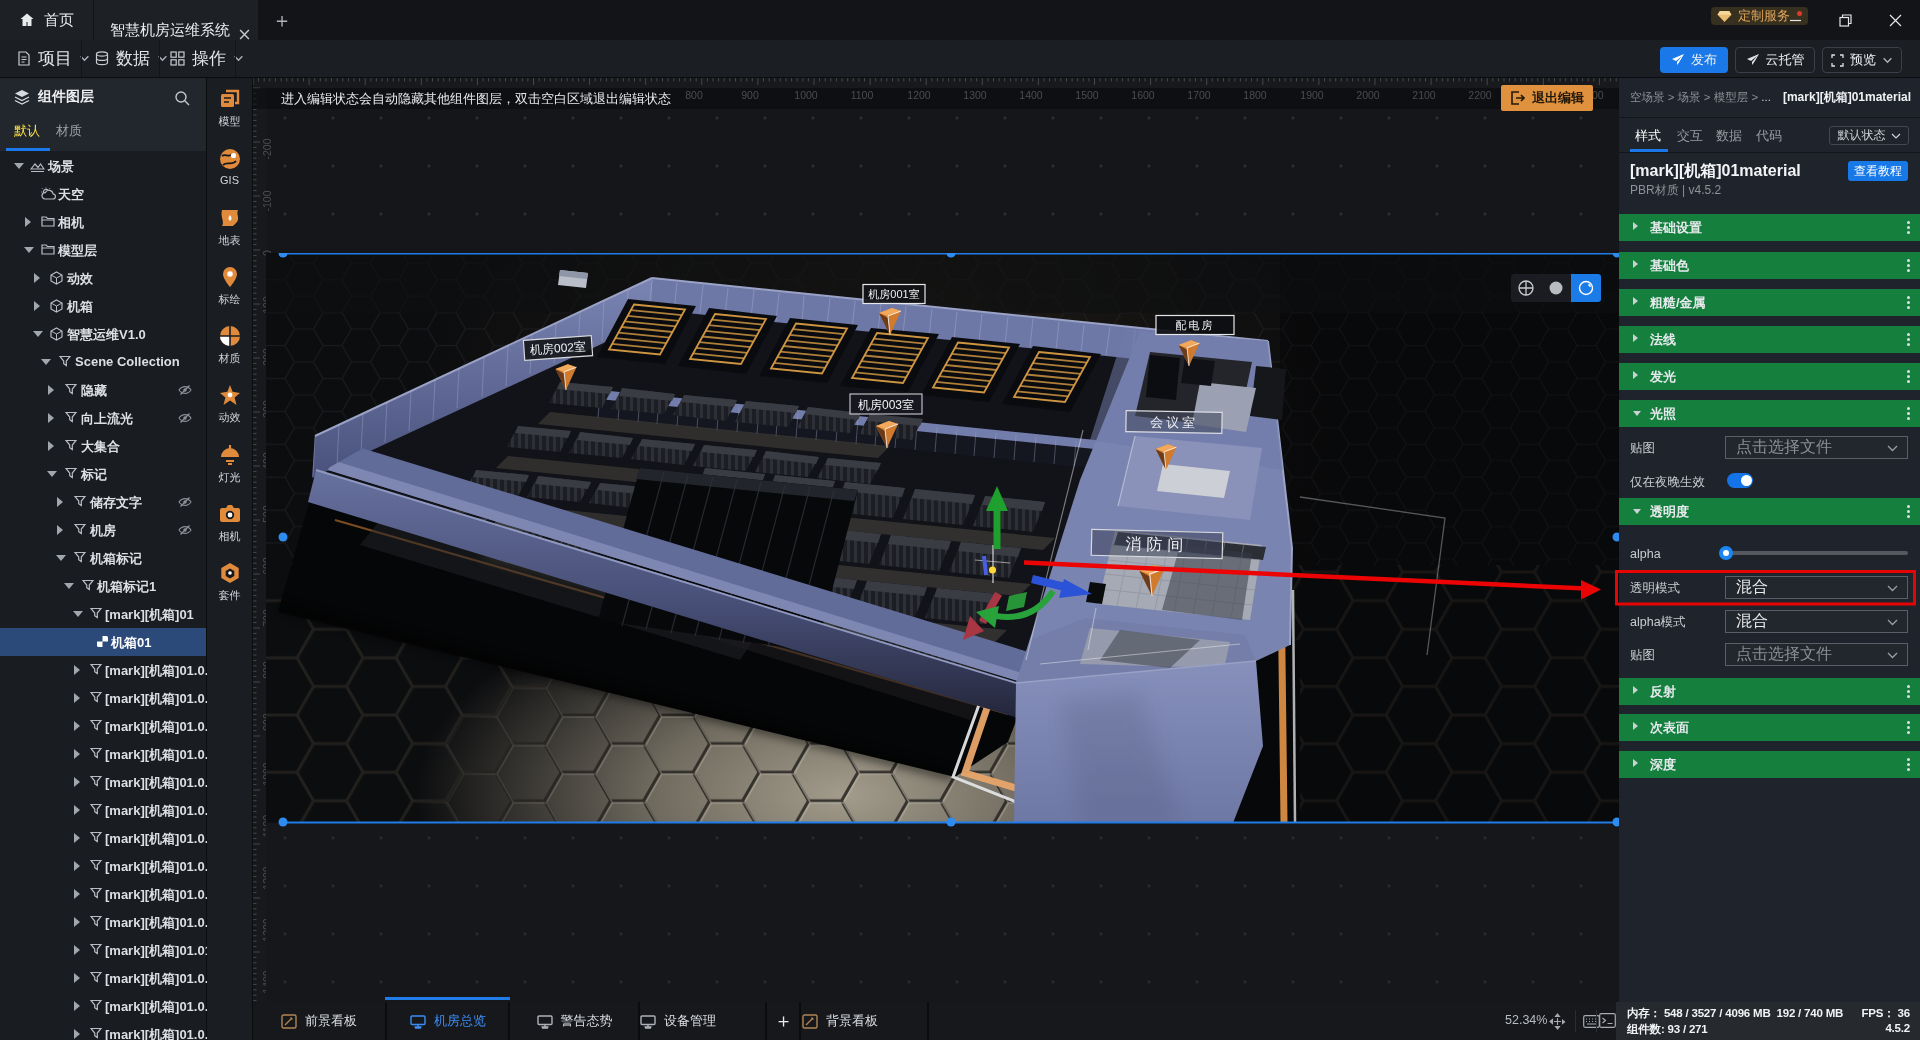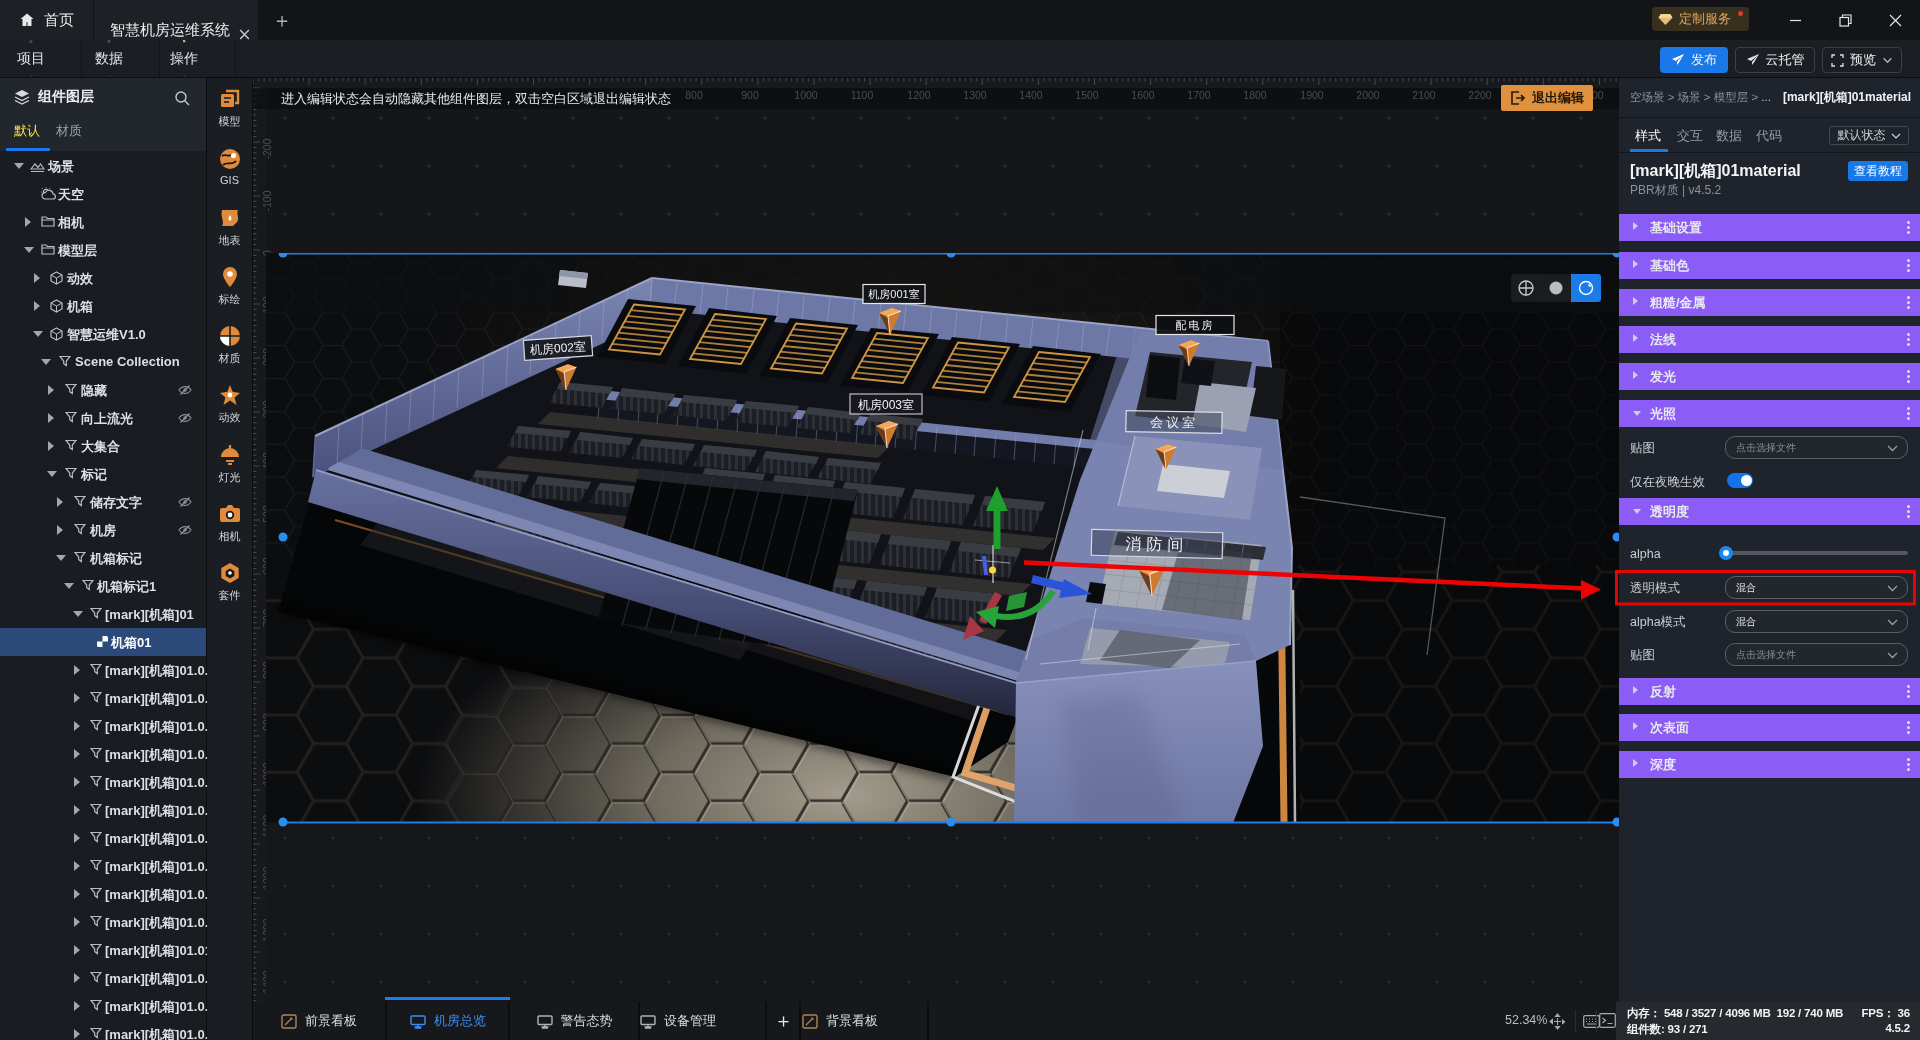--- a/index.html
+++ b/index.html
@@ -4,26 +4,26 @@
 <style>
 *{margin:0;padding:0;box-sizing:border-box;font-family:"Liberation Sans",sans-serif;}
 html,body{width:1920px;height:1040px;overflow:hidden;background:#0f1114;}
 #app{position:relative;width:1920px;height:1040px;overflow:hidden;background:#0f1114;color:#e2e4e8;}
 svg{display:block;}
 
 #topbar{position:absolute;left:0;top:0;width:1920px;height:40px;background:#121418;}
 #home{position:absolute;left:0;top:0;width:94px;height:40px;display:flex;align-items:center;justify-content:center;gap:9px;font-size:15px;color:#e8eaec;background:#1d2025;border-right:1px solid #101215;}
 #tab1{position:absolute;left:94px;top:0;width:164px;height:40px;background:#1d2025;display:flex;align-items:flex-end;font-size:15px;color:#eceef0;padding-left:16px;gap:9px;}
 #plus{position:absolute;left:262px;top:0;width:40px;height:40px;display:flex;align-items:center;justify-content:center;color:#aeb2b8;font-size:20px;}
-#custom{position:absolute;left:1652px;top:7px;width:97px;height:24px;background:#37301f;border-radius:4px;display:flex;align-items:center;padding-left:6px;gap:6px;font-size:13px;color:#dda45c;}
+#custom{position:absolute;left:1711px;top:7px;width:97px;height:18px;background:#37301f;border-radius:4px;display:flex;align-items:center;padding-left:6px;gap:6px;font-size:13px;color:#dda45c;}
 #custom .dot{position:absolute;right:6px;top:4px;width:5px;height:5px;border-radius:50%;background:#e03a2f;}
 .winbtn{position:absolute;top:0;width:46px;height:40px;display:flex;align-items:center;justify-content:center;color:#e4e6e8;}
 
 #menubar{position:absolute;left:0;top:40px;width:1920px;height:38px;background:#1b1e23;border-bottom:1px solid #0b0c0e;}
-.menuitem{position:absolute;top:0;height:37px;display:flex;align-items:center;gap:7px;font-size:14px;color:#e4e6ea;flex-direction:column;}
+.menuitem{position:absolute;top:0;height:37px;display:flex;align-items:center;gap:7px;font-size:17px;color:#e4e6ea;}
 .mdiv{position:absolute;top:0px;height:37px;width:1px;background:#121419;}
 .chev{width:11px;height:11px;}
 .topbtn{position:absolute;top:7px;height:26px;border-radius:4px;display:flex;align-items:center;justify-content:center;gap:6px;font-size:13px;color:#eef0f2;}
 .topbtn.ghost{background:#1b1e23;border:1px solid #3c4046;}
 
 #leftpanel{position:absolute;left:0;top:78px;width:207px;height:962px;background:#191c21;border-right:1px solid #0b0c0e;}
 #lp-head{position:absolute;left:0;top:0;width:206px;height:73px;background:#22262d;}
 #lp-title{position:absolute;left:14px;top:10px;display:flex;align-items:center;gap:8px;font-size:14px;font-weight:bold;color:#eceef0;}
 #lp-tabs{position:absolute;left:14px;top:44px;display:flex;gap:16px;font-size:13px;color:#9aa0a7;}
 #lp-tabs .on{color:#fde047;}
@@ -35,29 +35,29 @@
 .tarr.r{border-top:5px solid transparent;border-bottom:5px solid transparent;border-left:6px solid #a2a7ae;}
 .ticon{position:absolute;top:7px;}
 .tlabel{position:absolute;top:6px;}
 .teye{position:absolute;left:178px;top:7px;}
 
 #strip{position:absolute;left:207px;top:78px;width:46px;height:962px;background:#1a1d22;border-right:1px solid #0b0c0e;}
 .sitem{position:absolute;left:0;width:45px;text-align:center;color:#d3d6da;font-size:11px;}
 .sitem svg{margin:0 auto 3px auto;}
 
 #rightpanel{position:absolute;left:1619px;top:78px;width:301px;height:924px;background:#1f232b;}
-.rsec{position:absolute;left:0;width:301px;height:27px;background:#8b5cf6;display:flex;align-items:center;font-size:13px;font-weight:bold;color:#e6e9ed;}
+.rsec{position:absolute;left:0;width:301px;height:27px;background:#15803d;display:flex;align-items:center;font-size:13px;font-weight:bold;color:#e6e9ed;}
 .rsec .sarr{position:absolute;left:14px;width:0;height:0;}
 .sarr.d{border-left:4.5px solid transparent;border-right:4.5px solid transparent;border-top:5.5px solid #ccd1d7;}
 .sarr.r{border-top:4.5px solid transparent;border-bottom:4.5px solid transparent;border-left:5.5px solid #ccd1d7;}
 .rsec .stext{margin-left:31px;}
 .dots3{position:absolute;right:10px;top:50%;margin-top:-7px;width:3px;height:14px;}
 .dots3 i{display:block;width:3px;height:3px;border-radius:50%;background:#dfe2e6;margin-bottom:2px;}
 .rlabel{position:absolute;left:11px;font-size:12.5px;color:#c9cdd2;}
-.rinput{position:absolute;left:106px;width:183px;height:23px;background:#22262d;border:1px solid #5a5e66;border-radius:10px;display:flex;align-items:center;padding-left:10px;font-size:10px;color:#8a8e95;}
+.rinput{position:absolute;left:106px;width:183px;height:23px;background:#22262d;border:1px solid #5a5e66;border-radius:0;display:flex;align-items:center;padding-left:10px;font-size:16px;color:#8a8e95;}
 .rinput.lit{color:#e8eaed;}
 .rinput .cv{position:absolute;right:9px;top:8px;}
 
 #bottombar{position:absolute;left:253px;top:1002px;width:1667px;height:38px;background:#16181c;}
 .btab{position:absolute;top:0;height:38px;display:flex;align-items:center;gap:8px;font-size:13px;color:#dddfe3;}
 .bdiv{position:absolute;top:0;height:38px;width:2px;background:#0b0c0d;}
 #binfo{position:absolute;left:1363px;top:0;width:304px;height:38px;background:#26292e;font-size:11.5px;color:#f2f3f5;font-weight:bold;letter-spacing:-0.2px;white-space:nowrap;}
 
 #viewport{position:absolute;left:253px;top:78px;width:1366px;height:924px;background:#141619;overflow:hidden;}
 #dotzone{position:absolute;left:0;top:10px;width:1366px;height:165px;background-image:radial-gradient(circle,#2a2c31 1.4px,transparent 1.8px);background-size:48px 48px;background-position:8px 6px;}

